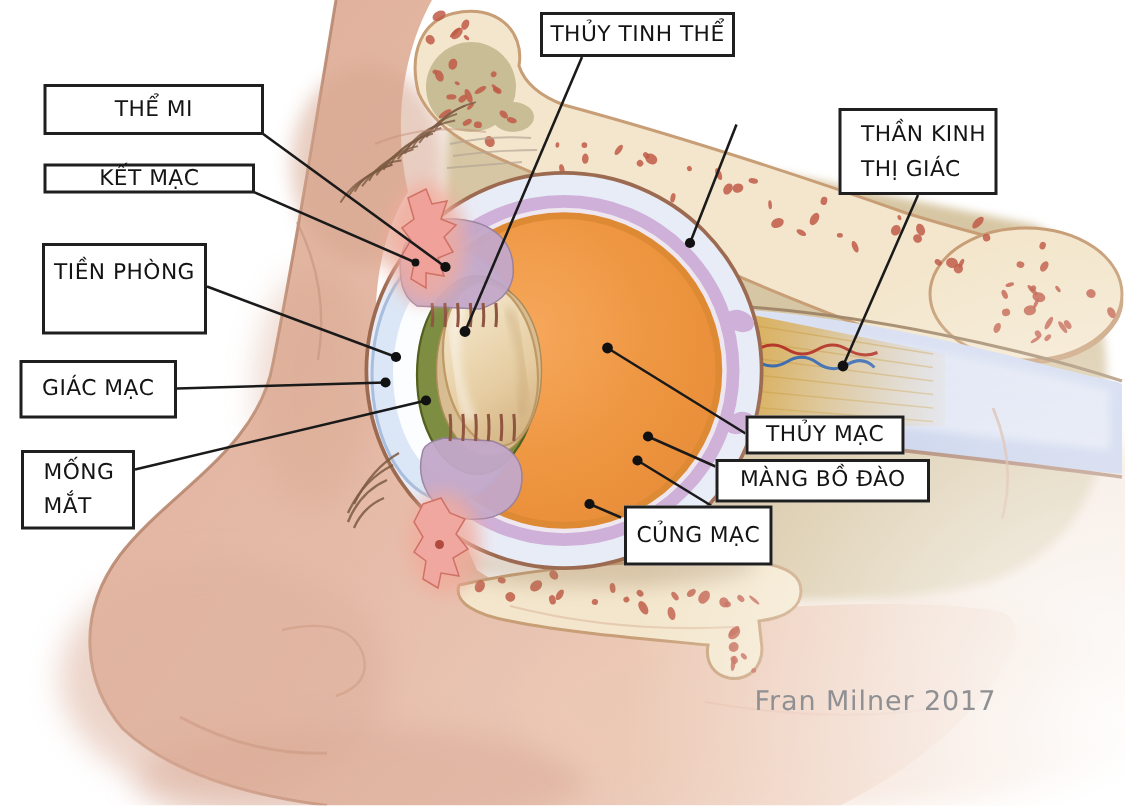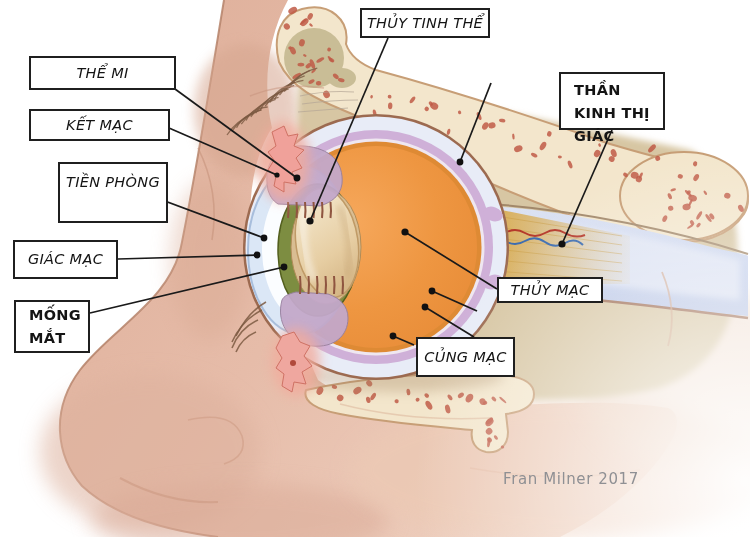--- a/index.html
+++ b/index.html
@@ -8,25 +8,25 @@
     font-family:"DejaVu Sans","Liberation Sans",sans-serif;overflow:hidden;
   }
   #art{position:absolute;left:0;top:0;}
   .label{
     position:absolute;box-sizing:border-box;background:var(--label_bg,#fff);
     border:2px solid var(--label_border,#1f1f1f);
     display:flex;align-items:center;justify-content:center;
     font-size:14.5px;letter-spacing:.3px;color:var(--label_text,#141414);
     line-height:23px;text-align:center;
   }
-  .label.nowrap span{white-space:nowrap;font-style:italic;}
-  .label.top{align-items:flex-start;padding-top:7px;margin-left:30px;}
-  .label.leftalign{justify-content:flex-start;text-align:left;padding-left:13px;font-weight:bold;}
+  .label.nowrap span{white-space:nowrap;}
+  .label.top{align-items:flex-start;padding-top:7px;}
+  .label.leftalign{justify-content:flex-start;text-align:left;padding-left:13px;}
   #credit{
-    position:absolute;left:503px;top:470px;font-size:15px;letter-spacing:.6px;
+    position:absolute;left:503px;top:457px;font-size:18px;letter-spacing:.6px;
     color:var(--credit_gray,#8f9094);
   }
 </style>
 </head>
 <body>
 
 <div id="canvas">
 
 <svg id="art" width="750" height="537" viewBox="0 0 750 537">
   <defs>
@@ -362,34 +362,37 @@
 
 <div class="label nowrap" style="left:360px;top:8px;width:130px;height:30px">
   <span>THỦY TINH THỂ</span>
 </div>
 <div class="label nowrap" style="left:29px;top:56px;width:147px;height:34px">
   <span>THỂ MI</span>
 </div>
 <div class="label leftalign" style="left:559px;top:72px;width:106px;height:58px;align-items:flex-start;padding-top:5px">
   <span>THẦN KINH THỊ GIÁC</span>
 </div>
-<div class="label nowrap" style="left:29px;top:109px;width:141px;height:32px">
+<div class="label nowrap" style="left:29px;top:109px;width:141px;height:20px">
   <span>KẾT MẠC</span>
 </div>
 <div class="label nowrap top" style="left:28px;top:162px;width:110px;height:61px">
   <span>TIỀN PHÒNG</span>
 </div>
 <div class="label leftalign" style="left:14px;top:300px;width:76px;height:53px">
   <span>MỐNG MẮT</span>
 </div>
 <div class="label nowrap" style="left:13px;top:240px;width:105px;height:39px">
   <span>GIÁC MẠC</span>
 </div>
 <div class="label nowrap" style="left:497px;top:277px;width:106px;height:26px">
   <span>THỦY MẠC</span>
 </div>
+<div class="label nowrap" style="left:477px;top:306px;width:143px;height:29px">
+  <span>MÀNG BỒ ĐÀO</span>
+</div>
 <div class="label nowrap" style="left:416px;top:337px;width:99px;height:40px">
   <span>CỦNG MẠC</span>
 </div>
 
 <div id="credit">Fran Milner 2017</div>
 
 </div>
 
 </body></html>

